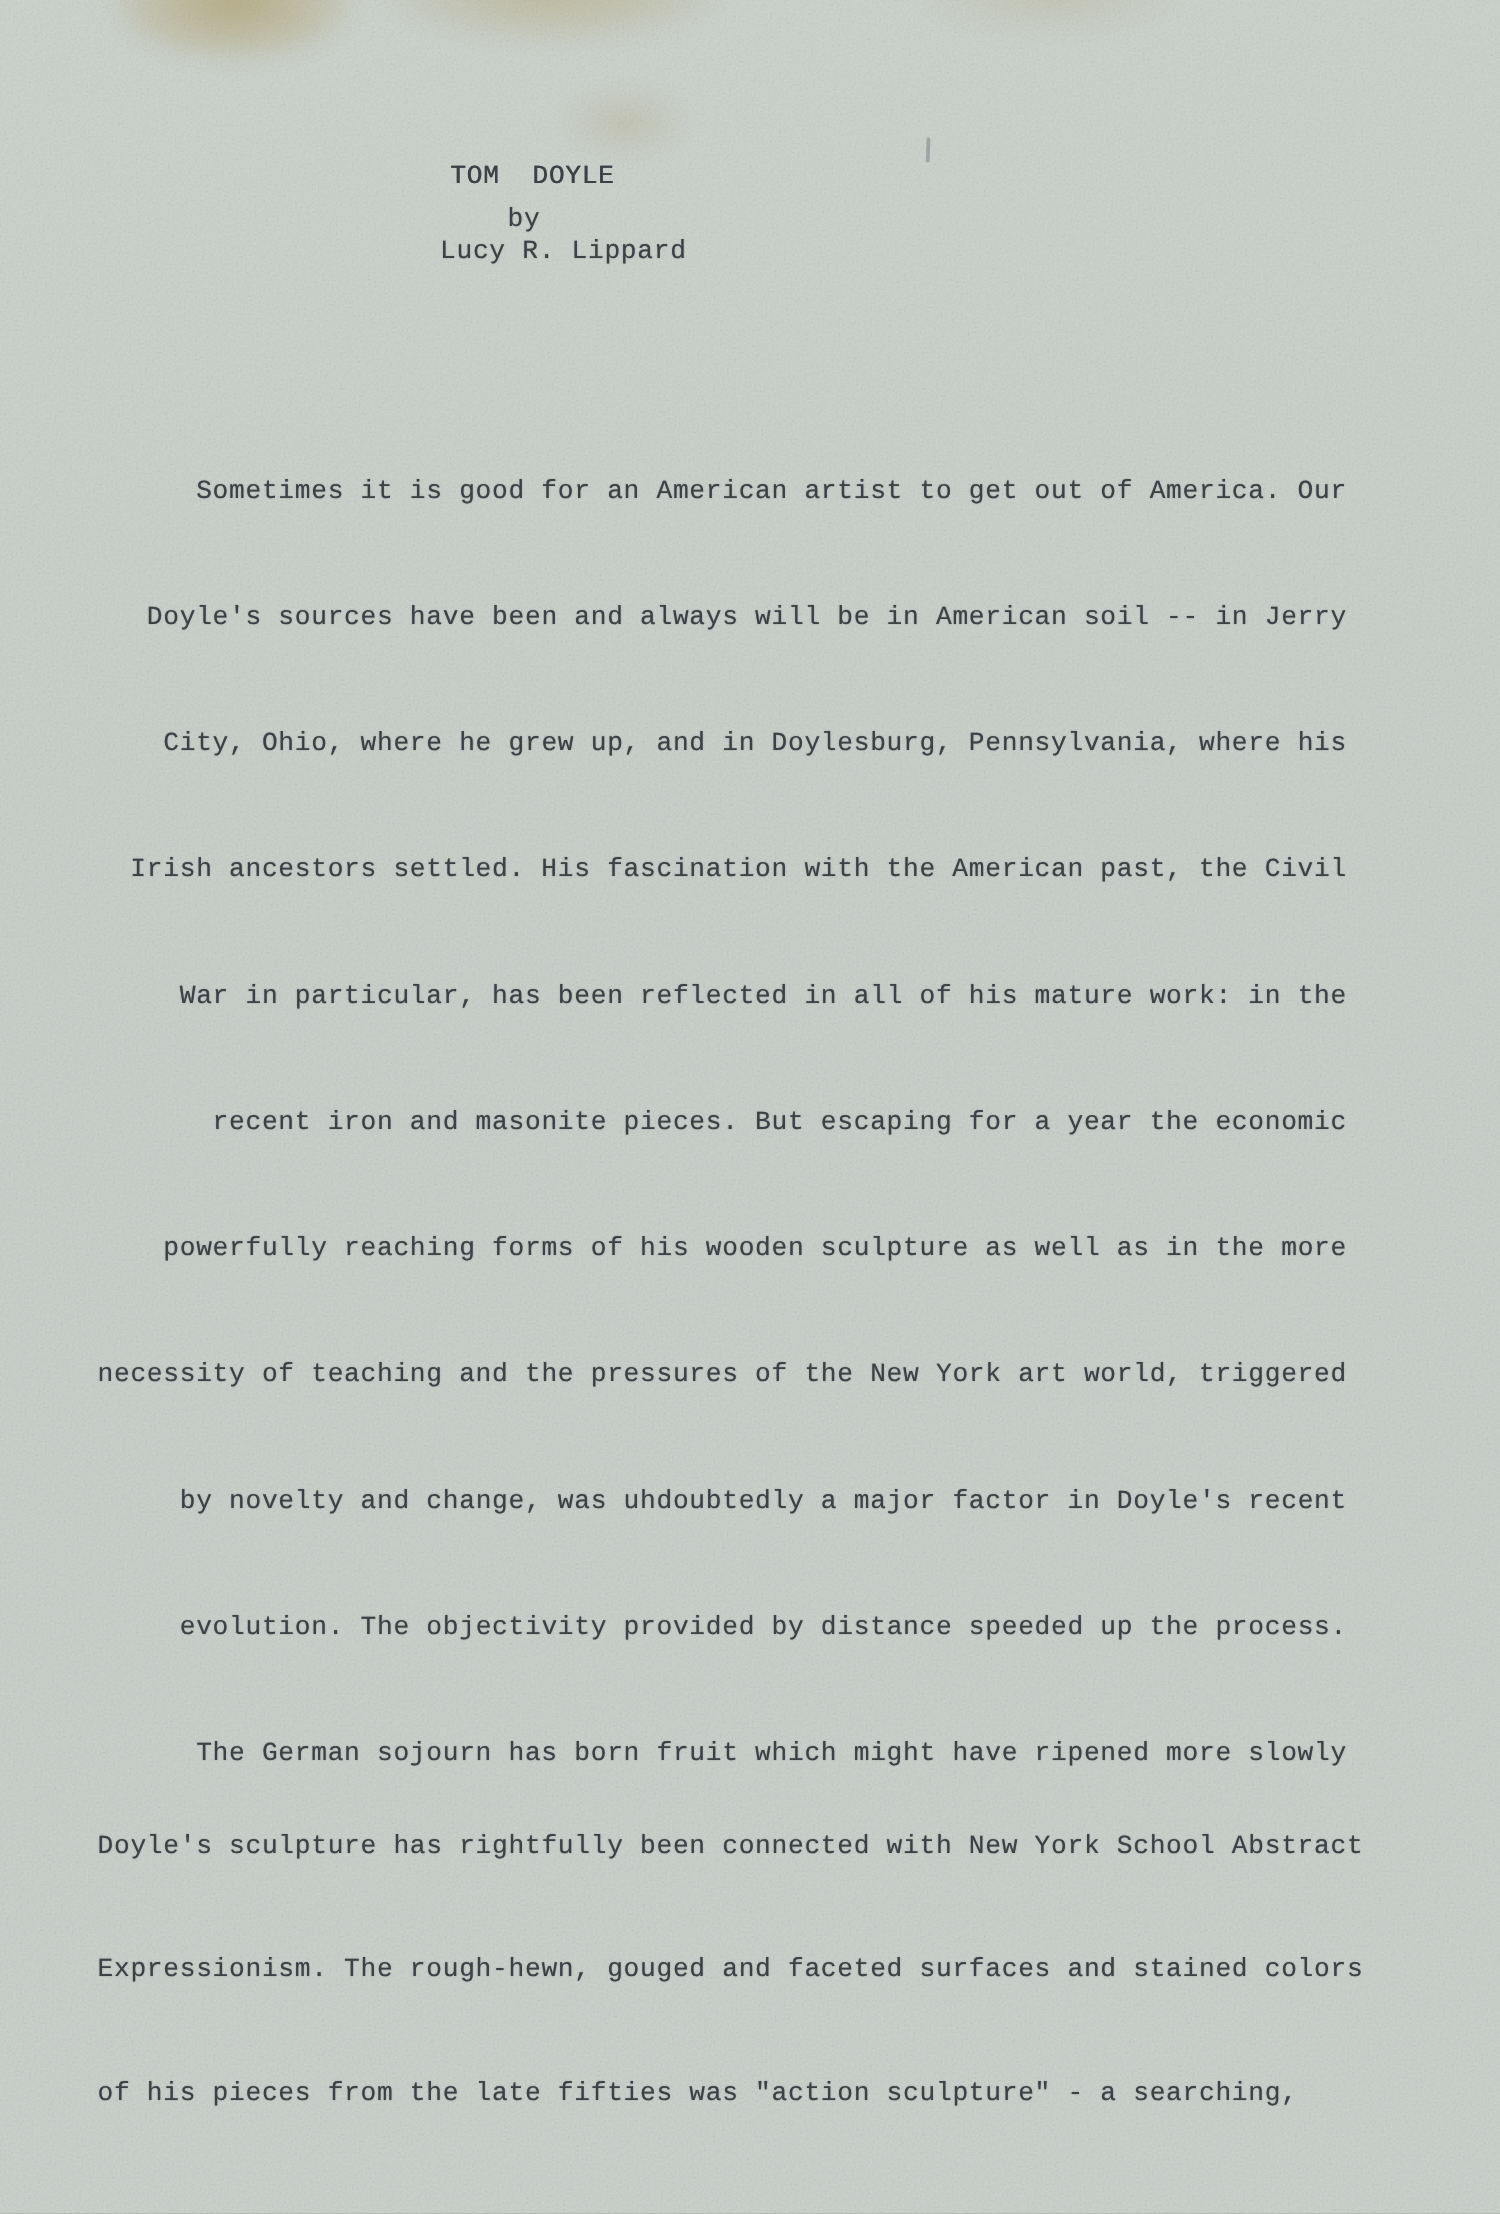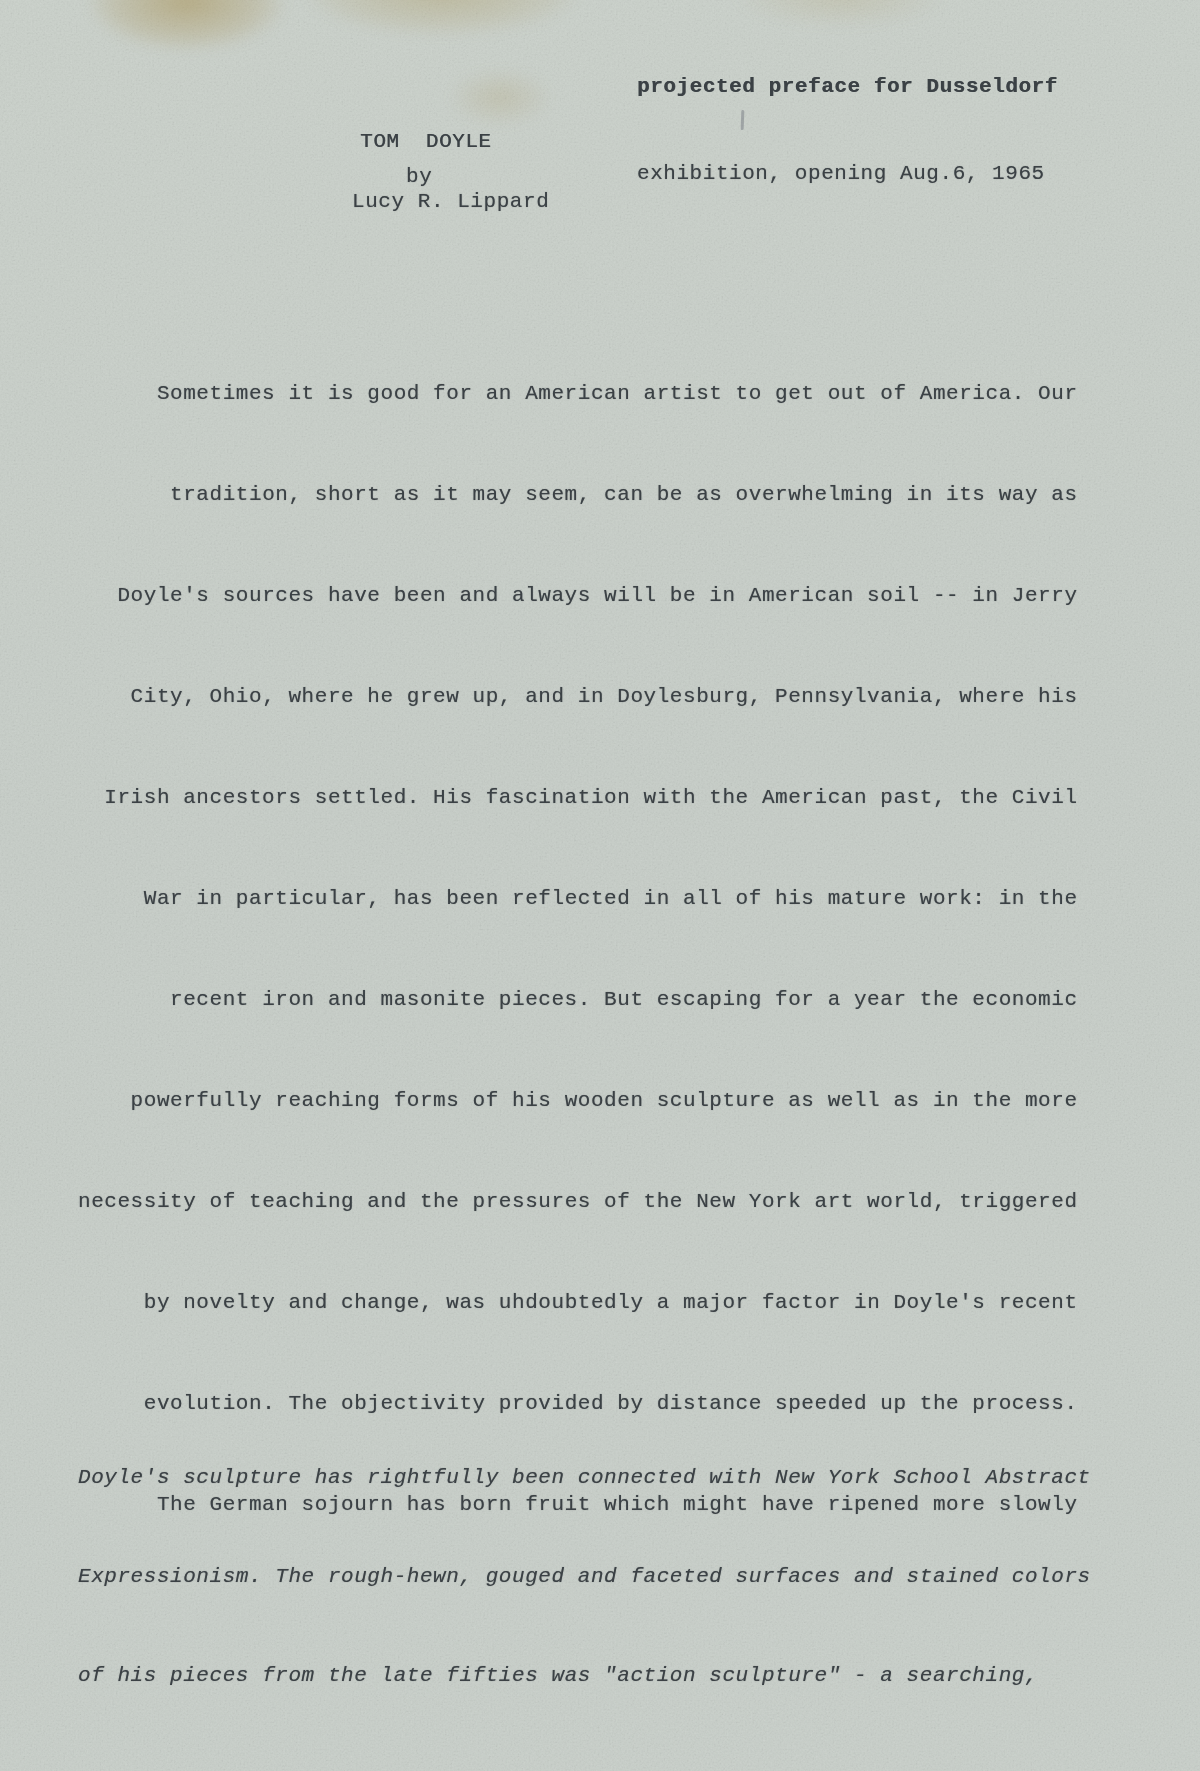--- a/index.html
+++ b/index.html
@@ -31,21 +31,21 @@
   .annotation .line:first-child { font-weight:bold; text-shadow:0.4px 0 0 rgba(59,65,69,0.8); }
 
   .title-line  { position:absolute; left:360px; top:130px; font-size:21px; font-weight:normal;
                  text-shadow:0.5px 0 0 rgba(59,65,69,0.85); }
   .byline      { position:absolute; left:406px; top:165px; font-size:21px; }
   .author-line { position:absolute; left:352px; top:190px; font-size:21px; }
 
   .body1 { position:absolute; left:78px; top:320px; font-size:21px; }
   .body1 .bline { height:55px; line-height:55px;text-align:right; }
   .body2 { position:absolute; left:78px; top:1405px; font-size:21px; }
-  .body2 .bline { height:53px; line-height:53px;font-style:italic; }
+  .body2 .bline { height:53px; line-height:53px; }
 </style>
 </head>
 <body>
 
 <div class="page">
 
   <svg class="grain" width="1200" height="1771" xmlns="http://www.w3.org/2000/svg" aria-hidden="true">
     <filter id="paperNoise" x="0" y="0" width="100%" height="100%">
       <feTurbulence type="fractalNoise" baseFrequency="0.55" numOctaves="2" seed="7" stitchTiles="stitch"></feTurbulence>
       <feColorMatrix type="saturate" values="0"></feColorMatrix>
@@ -55,32 +55,27 @@
     </filter>
     <rect width="1200" height="1771" filter="url(#paperNoise)"></rect>
   </svg>
 
   <div class="stain stain-a"></div>
   <div class="stain stain-b"></div>
   <div class="stain stain-c"></div>
   <div class="stain stain-d"></div>
   <div class="pencil-mark"></div>
 
-  <div class="annotation typed">
-    <div class="line">projected preface for Dusseldorf</div>
-    <div class="line">exhibition, opening Aug.6, 1965</div>
-  </div>
 
   <div class="title-line typed">TOM  DOYLE</div>
   <div class="byline typed">by</div>
   <div class="author-line typed">Lucy R. Lippard</div>
 
   <div class="body1 typed">
     <div class="bline">Sometimes it is good for an American artist to get out of America. Our</div>
-    <div class="bline">tradition, short as it may seem, can be as overwhelming in its way as</div>
     <div class="bline">Doyle's sources have been and always will be in American soil -- in Jerry</div>
     <div class="bline">City, Ohio, where he grew up, and in Doylesburg, Pennsylvania, where his</div>
     <div class="bline">Irish ancestors settled. His fascination with the American past, the Civil</div>
     <div class="bline">War in particular, has been reflected in all of his mature work: in the</div>
     <div class="bline">recent iron and masonite pieces. But escaping for a year the economic</div>
     <div class="bline">powerfully reaching forms of his wooden sculpture as well as in the more</div>
     <div class="bline">necessity of teaching and the pressures of the New York art world, triggered</div>
     <div class="bline">by novelty and change, was uhdoubtedly a major factor in Doyle's recent</div>
     <div class="bline">evolution. The objectivity provided by distance speeded up the process.</div>
     <div class="bline">The German sojourn has born fruit which might have ripened more slowly</div>

